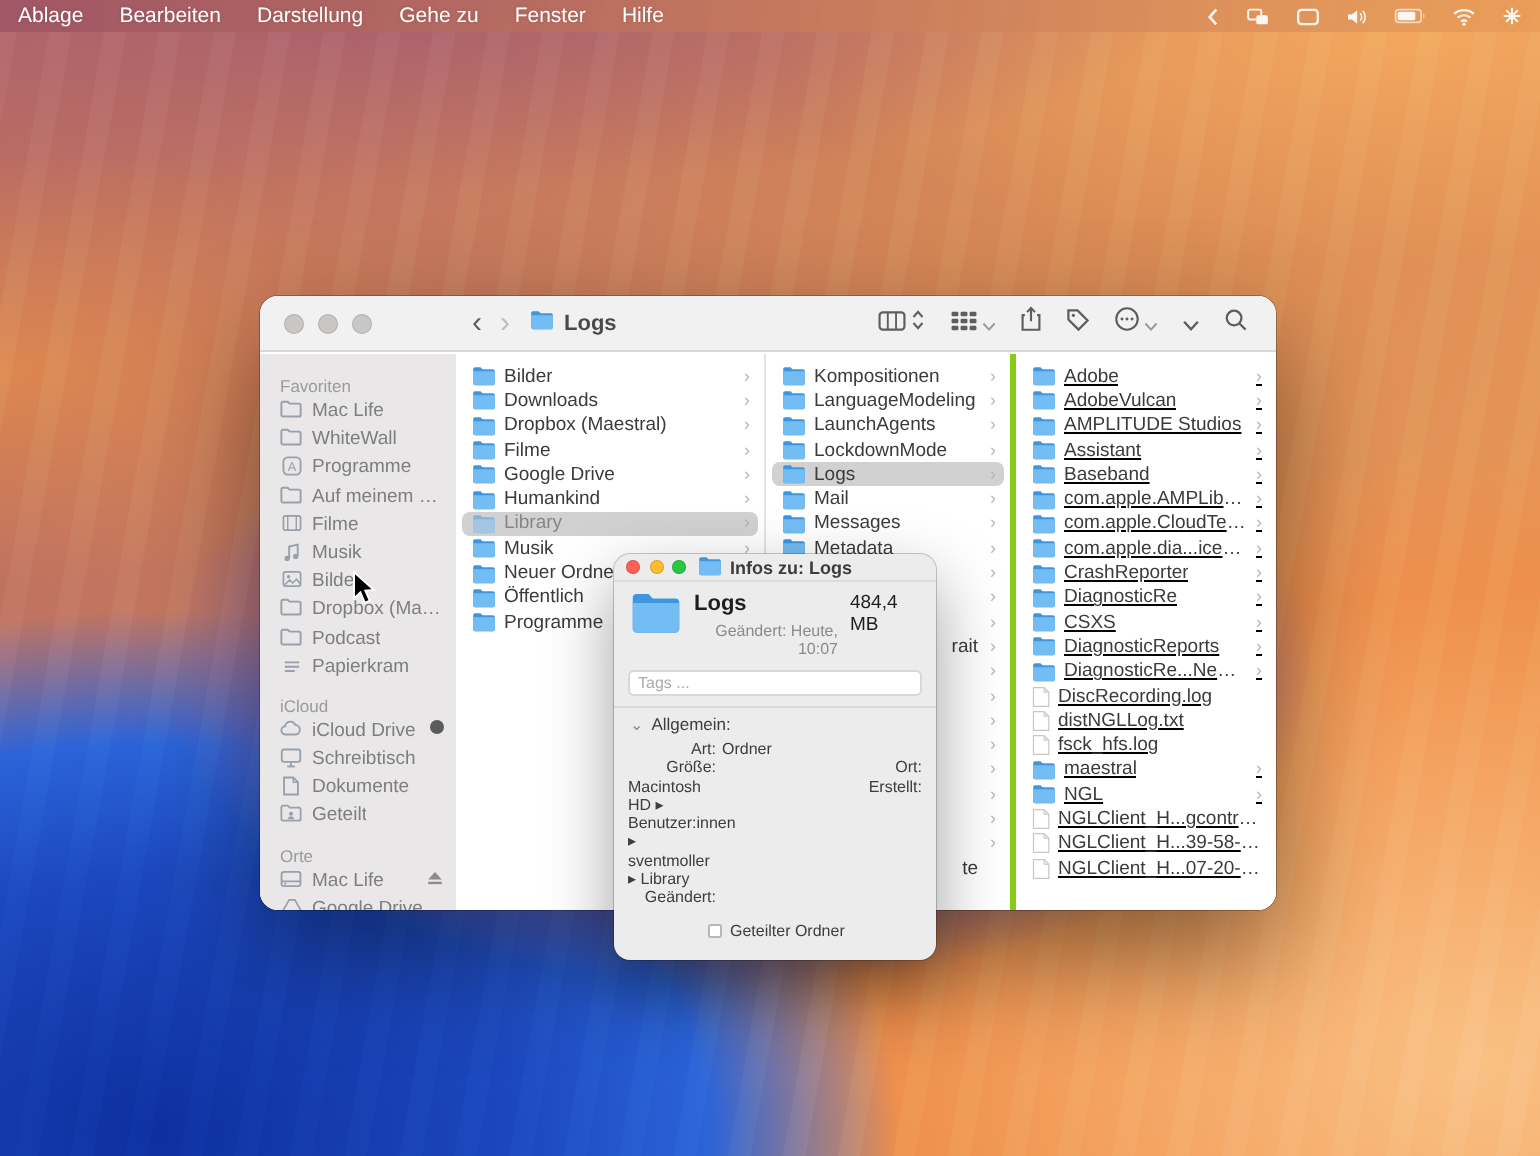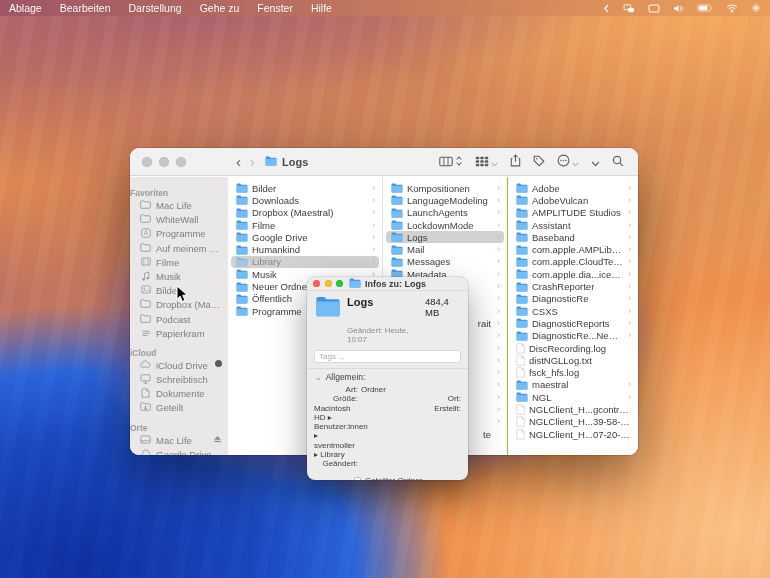--- a/index.html
+++ b/index.html
@@ -43,53 +43,53 @@
   .navbtns { display:flex; align-items:center; gap:9px; padding-left:8px; color:#5c5c5c; font-size:15px; }
   .navbtns .fwd { color:#bdbcbd; }
   .wtitle { display:flex; align-items:center; gap:5px; margin-left:10px; font-size:11px; font-weight:bold; color:#4a4a4a; }
   .toolicons { margin-left:auto; display:flex; align-items:center; gap:12px; padding-right:14px; color:#5e5e5e; }
   .toolicons .tgrp { display:flex; align-items:center; gap:2px; }
 
   .winbody { position:absolute; top:29px; bottom:0; left:0; right:0; display:flex; }
 
   
   .sidebar { width:98px; background:#e9e7e8; padding-top:5px; overflow:hidden; color:#7f7f80; }
-  .sb-title { font-size:8.5px; font-weight:bold; color:#9b9b9b; padding:6px 0 2px 0; }
+  .sb-title { font-size:8.5px; font-weight:normal; color:#9b9b9b; padding:6px 0 2px 10px; }
   .sb-item { display:flex; align-items:flex-start; gap:5px; height:14.2px; padding:0 6px 0 10px; font-size:9.5px; color:#7e7e7f; white-space:nowrap; }
   .sb-item .sbicon { width:11px; display:flex; justify-content:center; color:#97a0ab; flex:none; }
   .sb-item .sblabel { overflow:hidden; text-overflow:ellipsis; }
   .sb-item .sbbadge { margin-left:auto; display:flex; align-items:center; color:#8b8b8b; }
   .badge-progress { width:7px; height:7px; border-radius:50%; background:#5b5b5e; }
 
   
   .cols { flex:1; display:flex; background:#fff; position:relative; }
   .col { position:relative; padding-top:5px; overflow:hidden; }
   .col.c1 { width:155px; border-right:1px solid #e4e3e4; }
-  .col.c2 { width:125px; border-right:1px solid #84cc16; }
-  .col.c3 { width:130px; }
+  .col.c2 { width:125px; border-right:3px solid #84cc16; }
+  .col.c3 { width:130px;text-decoration:underline; }
   .row { display:flex; align-items:center; gap:4px; height:12.3px; margin:0 3px; padding:0 4px 0 5px; font-size:9.5px; color:#3b3b3b; white-space:nowrap; border-radius:4px; }
   .row .rlabel { overflow:hidden; text-overflow:ellipsis; }
   .row .chev { margin-left:auto; color:#b4b4b4; font-size:9px; line-height:1; }
   .row.sel { background:#d2d1d2; }
   .row.faded .ricon, .row.faded .rlabel { opacity:.5; }
   .row .ricon { flex:none; display:flex; }
   .frag { position:absolute; font-size:9.5px; color:#3b3b3b; right:16px; }
 
   
   .panel { position:absolute; left:307px; top:277px; width:161px; height:203px; z-index:20;
     background:#ececec; border-radius:8px; overflow:hidden;
     box-shadow:0 14px 34px rgba(0,0,0,.38), 0 0 0 .5px rgba(0,0,0,.2); font-size:8.5px; color:#3d3d3d; }
   .p-titlebar { height:14px; display:flex; align-items:center; border-bottom:1px solid rgba(0,0,0,.07); position:relative; }
   .p-traffic { display:flex; gap:4.5px; padding-left:6px; }
   .p-traffic .dot { width:7px; height:7px; border-radius:50%; box-shadow:inset 0 0 0 .5px rgba(0,0,0,.15); }
   .p-title { position:absolute; left:0; right:0; text-align:center; font-size:9px; font-weight:bold; color:#3c3c3c;
     display:flex; justify-content:center; align-items:center; gap:4px; pointer-events:none; }
   .p-header { display:flex; align-items:flex-start; gap:6px; padding:5px 8px 3px 8px; }
   .p-hname { font-size:11px; font-weight:bold; color:#1e1e1e; }
-  .p-hmod { font-size:8px; color:#8a8a8a; margin-top:18px; }
+  .p-hmod { font-size:8px; color:#8a8a8a; margin-top:3px;text-align:right; }
   .p-hsize { margin-left:auto; font-size:9.5px; color:#1e1e1e; }
   .p-tags { margin:3px 7px 5px 7px; height:13px; background:#fff; border:1px solid #d8d8d8; border-radius:3px;
     font-size:8px; color:#ababab; padding:0 4px; display:flex; align-items:center; }
   .p-sechead { display:flex; align-items:center; gap:4px; padding:3px 8px 2px 8px; border-top:1px solid #d9d9d9; }
   .p-sechead .pchev { color:#8f8f8f; font-size:8px; }
   .kv { display:grid; grid-template-columns:44px 1fr; column-gap:3px; row-gap:0; margin:1px 7px 0 7px;
     font-size:8px; line-height:1.16; }
   .kv .k { text-align:right; }
   .cbrow { display:flex; align-items:center; gap:4px; padding:2px 0 0 47px; font-size:8px; }
   .cbrow:first-of-type { margin-top:6px; }

